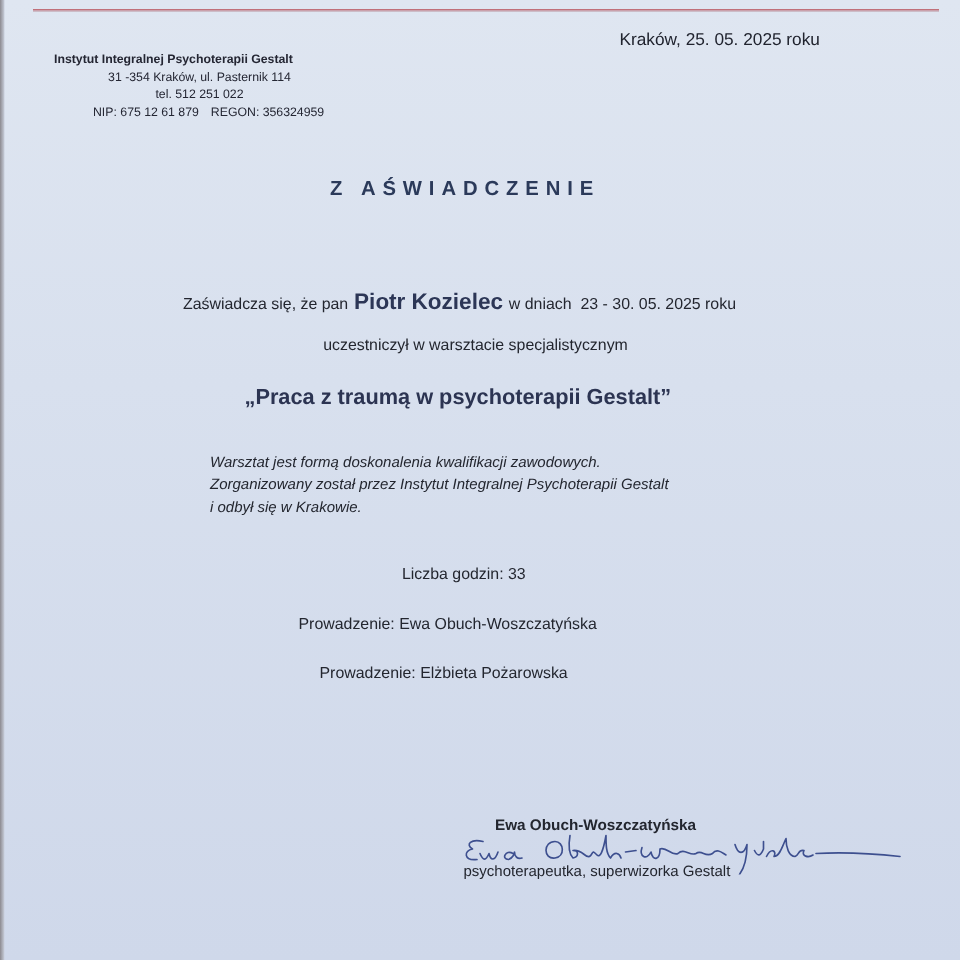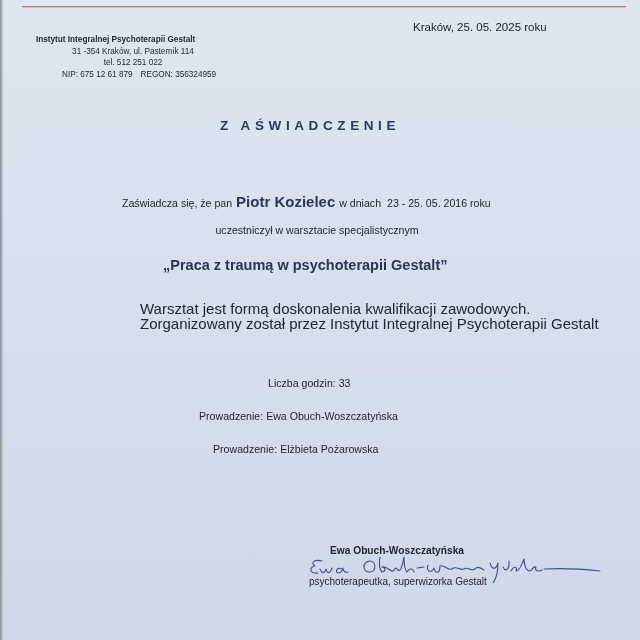--- a/index.html
+++ b/index.html
@@ -107,24 +107,25 @@
       font-weight: bold;
       color: #2c3452;
       white-space: nowrap;
     }
 
     .description {
       position: absolute;
       left: 140px;
       width: 362px;
       top: 301px;
-      text-align: center;
-      font-size: 15px;
+      text-align: left;
+      font-size: 10px;
       line-height: 15px;
       color: #23262f;
+      font-style: italic;
     }
     .description div { white-space: nowrap; }
 
     .info-line {
       position: absolute;
       font-size: 10.6px;
       color: #23262f;
       white-space: nowrap;
     }
     .hours { left: 268px; top: 377px; }
@@ -172,30 +173,31 @@
 </div>
 
 <div class="date-line">Kraków, 25. 05. 2025 roku</div>
 
 <div class="title">Z AŚWIADCZENIE</div>
 
 <div class="attest">
   <span>Zaświadcza się, że pan</span>
   <span class="person">Piotr Kozielec</span>
   <span>w dniach</span>
-  <span class="dates">23 - 25. 05. 2016 roku</span>
+  <span class="dates">23 - 30. 05. 2025 roku</span>
 </div>
 
 <div class="participated">uczestniczył w warsztacie specjalistycznym</div>
 
 <div class="workshop-title">„Praca z traumą w psychoterapii Gestalt”</div>
 
 <div class="description">
   <div>Warsztat jest formą doskonalenia kwalifikacji zawodowych.</div>
   <div>Zorganizowany został przez Instytut Integralnej Psychoterapii Gestalt</div>
+  <div>i odbył się w Krakowie.</div>
 </div>
 
 <div class="info-line hours">Liczba godzin: 33</div>
 <div class="info-line lead1">Prowadzenie:  Ewa Obuch-Woszczatyńska</div>
 <div class="info-line lead2">Prowadzenie:  Elżbieta Pożarowska</div>
 
 <div class="sig-name">Ewa Obuch-Woszczatyńska</div>
 
 <svg class="signature" viewBox="0 0 320 30" xmlns="http://www.w3.org/2000/svg">
   <g fill="none" stroke="#3d4f8f" stroke-width="1.1" stroke-linecap="round" stroke-linejoin="round">

